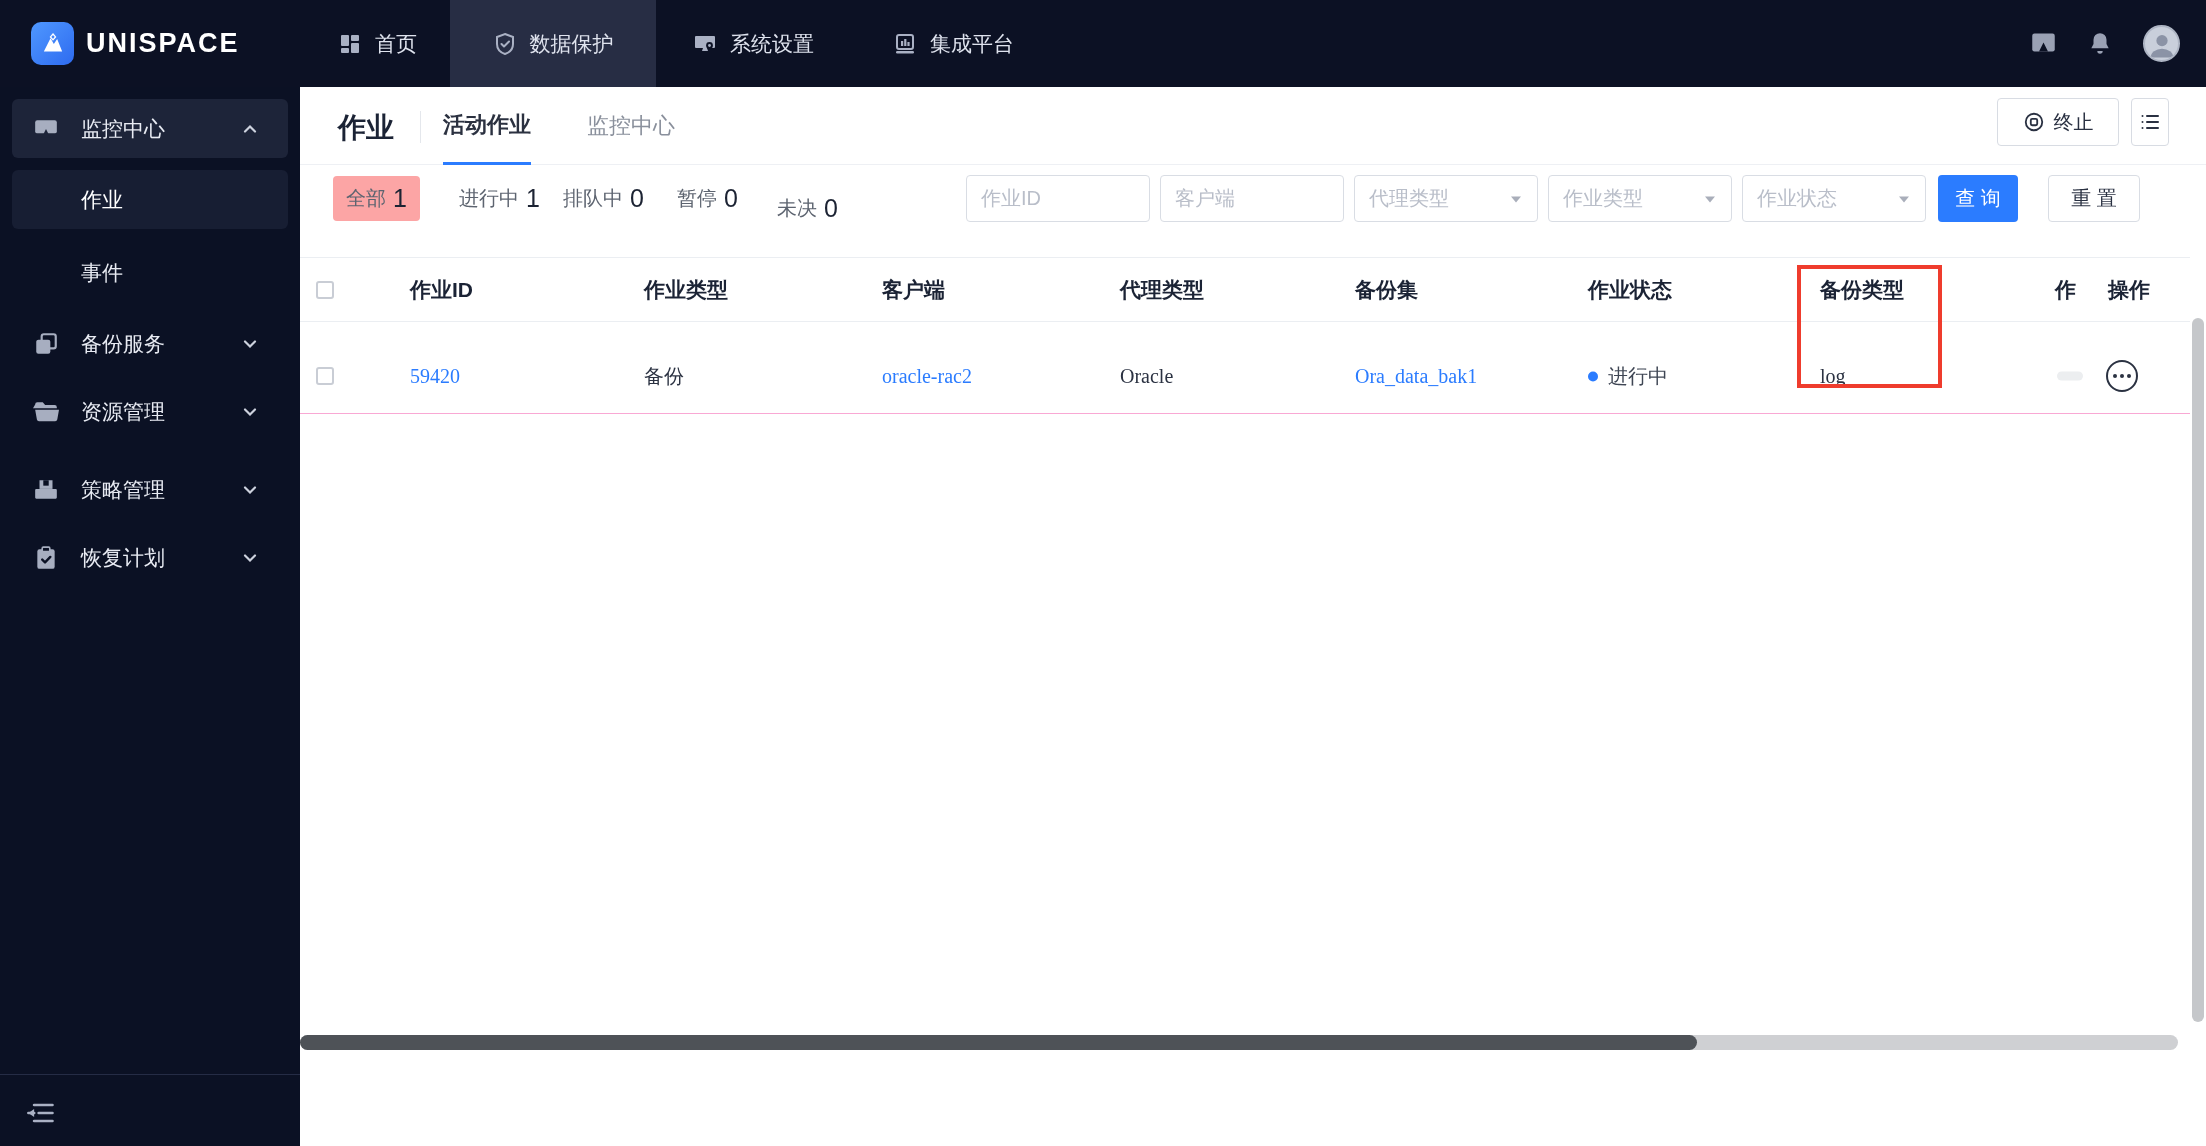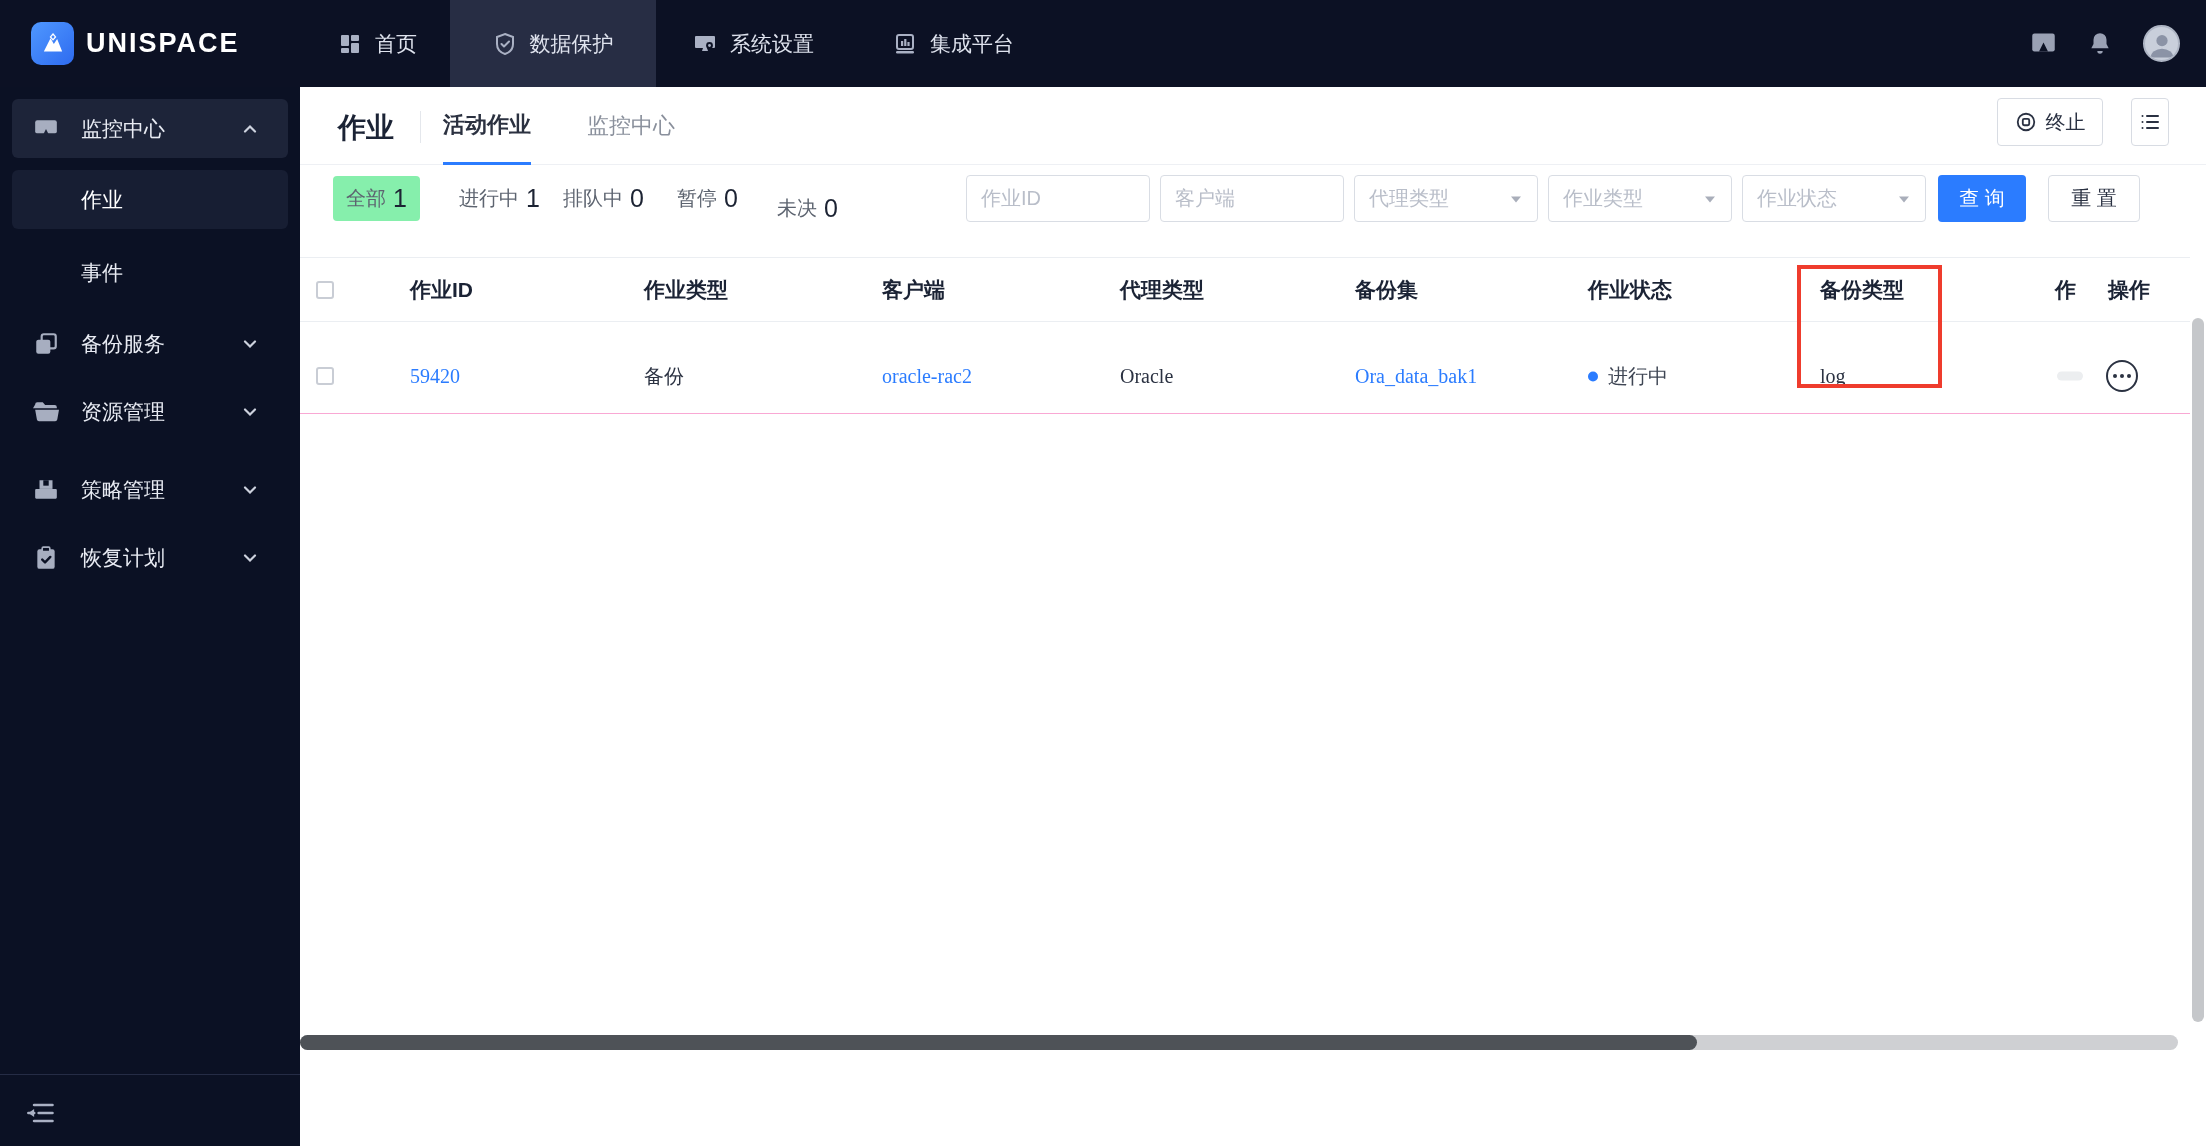--- a/index.html
+++ b/index.html
@@ -38,39 +38,39 @@
 
   .page-header { position:absolute; left:0; top:0; width:1906px; height:78px; border-bottom:1px solid #eef0f4; }
   .page-title { position:absolute; left:38px; top:22px; font-size:28px; font-weight:bold; color:#1b2335; }
   .vdiv { position:absolute; left:120px; top:24px; width:1px; height:32px; background:#e4e7ec; }
   .tab { position:absolute; top:0; height:78px; display:flex; align-items:center; font-size:22px;
     color:#8a909c; cursor:pointer; }
   .tab.active { color:#2b3140; border-bottom:3px solid #2b7cff; font-weight:bold;}
   .tab1 { left:143px; } .tab2 { left:287px; }
   .hbtn { position:absolute; top:11px; height:48px; border:1px solid #d8dce3; border-radius:4px; background:#fff;
     display:flex; align-items:center; justify-content:center; gap:9px; font-size:20px; color:#2a3142; cursor:pointer; }
-  .btn-terminate { left:1697px; width:106px; }
+  .btn-terminate { left:1697px; width:122px; }
   .btn-viewlist { left:1831px; width:38px; }
 
   .filter-row { position:absolute; left:0; top:88px; width:1906px; height:47px; }
   .chip { position:absolute; top:1px; height:45px; display:flex; align-items:center; padding:0 13px;
     border-radius:4px; cursor:pointer; }
   .chip .clabel { font-size:20px; color:#5d6470; }
   .chip .ccount { font-size:25px; color:#1c2333; margin-left:7px; }
-  .chip.selected { background:#86efac; }
+  .chip.selected { background:#fca5a5; }
   .chip0{left:33px;} .chip1{left:146px;} .chip2{left:250px;} .chip3{left:364px;} .chip4{left:464px;margin-top:10px;}
   .f-input { position:absolute; top:0; width:184px; height:47px; border:1px solid #d9dde4; border-radius:4px;
     font-size:20px; color:#2a3142; padding:0 14px; outline:none; background:#fff;
     font-family:"Liberation Sans","DejaVu Sans",sans-serif;}
   .f-input::placeholder { color:#b9bec9; }
   .f-select { position:absolute; top:0; width:184px; height:47px; border:1px solid #d9dde4; border-radius:4px;
     display:flex; align-items:center; padding:0 14px; font-size:20px; color:#b9bec9; cursor:pointer; background:#fff;}
   .f-select .caret { position:absolute; right:14px; color:#a9aeba; display:flex; }
   .in0{left:666px;} .in1{left:860px;} .sel0{left:1054px;} .sel1{left:1248px;} .sel2{left:1442px;}
-  .btn-query { position:absolute; left:1638px; top:0; width:88px; height:47px; background:#2b7cff; color:#fff;
+  .btn-query { position:absolute; left:1638px; top:0; width:80px; height:47px; background:#2b7cff; color:#fff;
     border:none; border-radius:4px; font-size:20px; cursor:pointer; font-family:inherit; }
   .btn-reset { position:absolute; left:1748px; top:0; width:92px; height:47px; background:#fff; color:#2a3142;
     border:1px solid #d9dde4; border-radius:4px; font-size:20px; cursor:pointer; font-family:inherit; }
 
   
   .thead { position:absolute; left:0; top:170px; width:1890px; height:65px;
     border-top:1px solid #ebeef2; border-bottom:1px solid #ebeef2; }
   .trow  { position:absolute; left:0; top:252px; width:1890px; height:75px; border-bottom:1px solid #f9a8d4;font-family:Liberation Serif, serif; }
   .cell { position:absolute; top:50%; transform:translateY(-50%); font-size:20px; color:#2b3242; white-space:nowrap; }
   .thead .cell { font-weight:bold; font-size:21px; color:#1b2335; }

